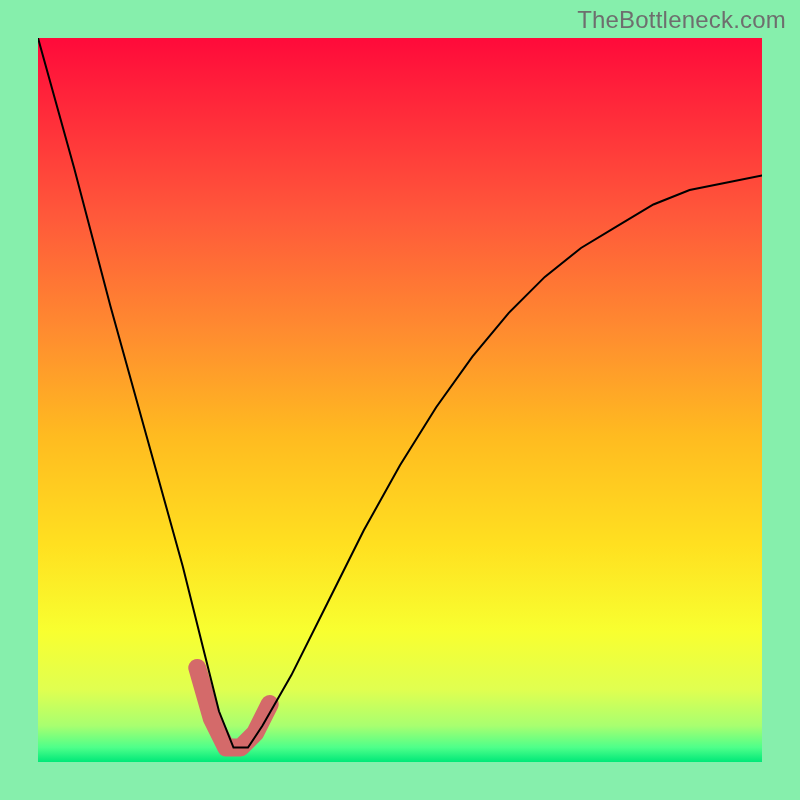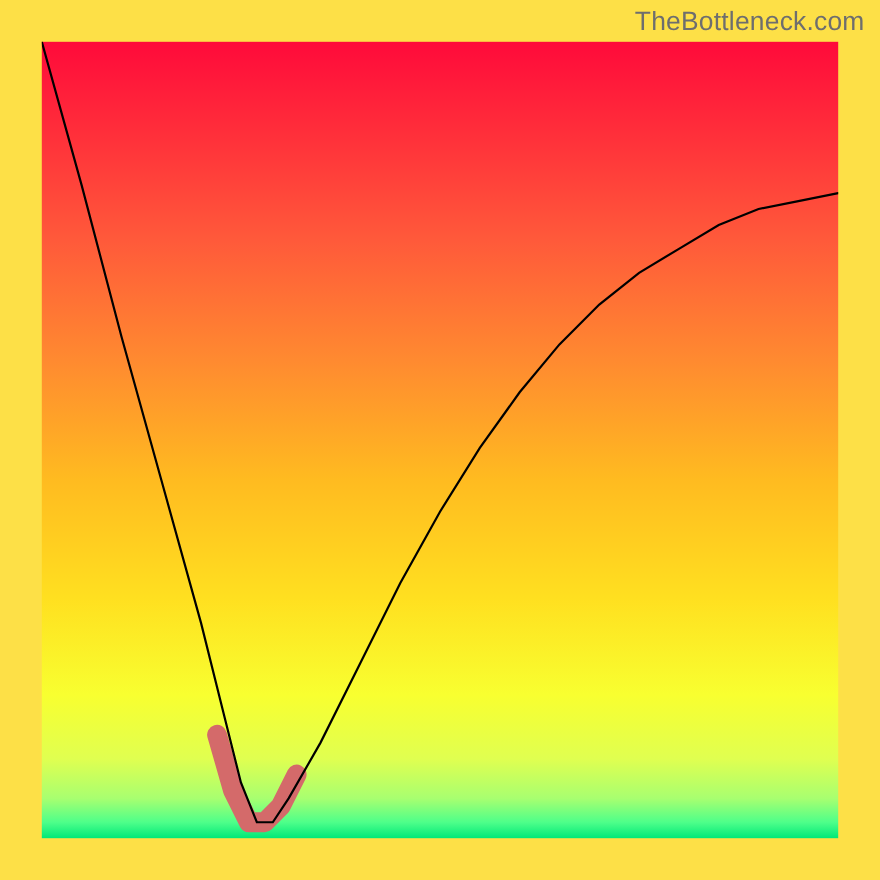--- a/index.html
+++ b/index.html
@@ -10,21 +10,21 @@
     background: #000000;
     overflow: hidden;
     font-family: Arial, Helvetica, sans-serif;
   }
   .frame {
     position: absolute;
     top: 0;
     left: 0;
     width: 800px;
     height: 800px;
-    background: #fde047;
+    background: #86efac;
   }
   .plot {
     position: absolute;
     top: 38px;
     left: 38px;
     width: 724px;
     height: 724px;
     
     background: linear-gradient(
       to bottom,

